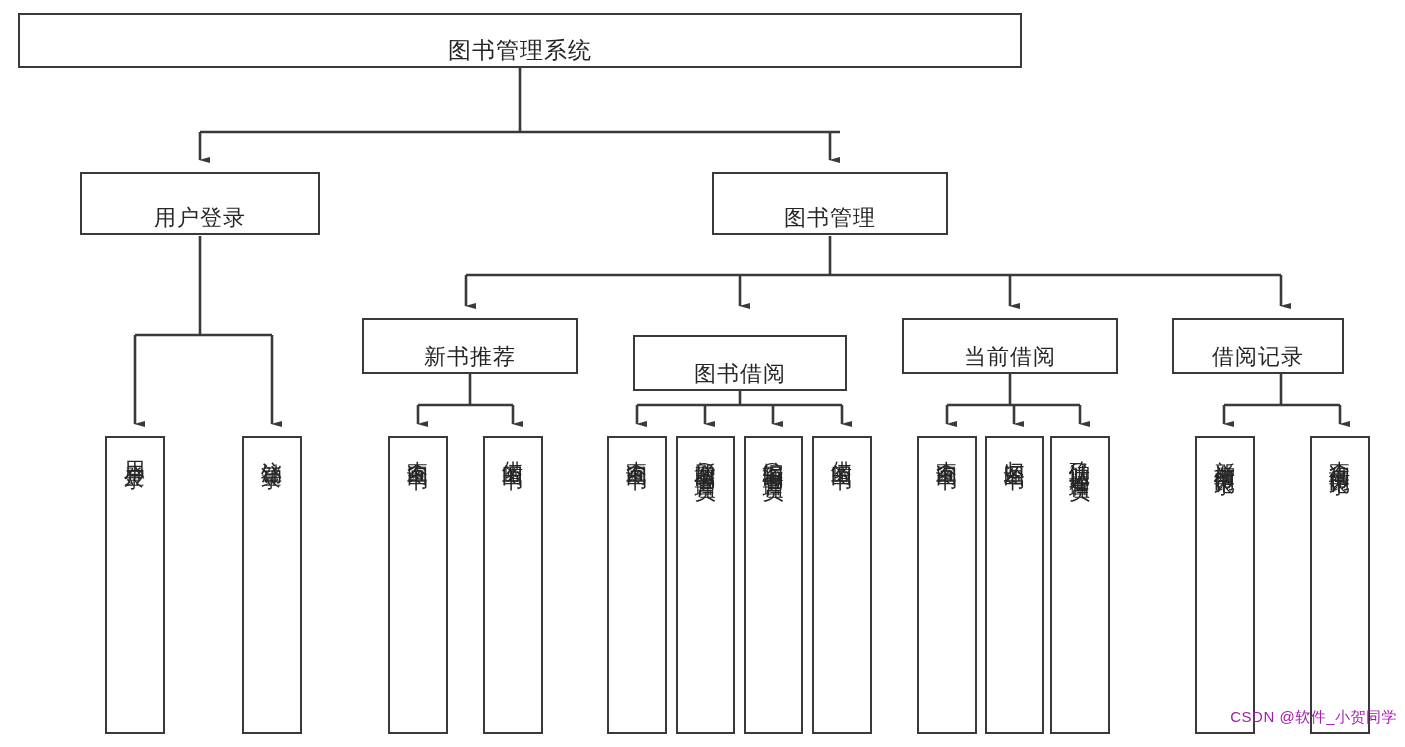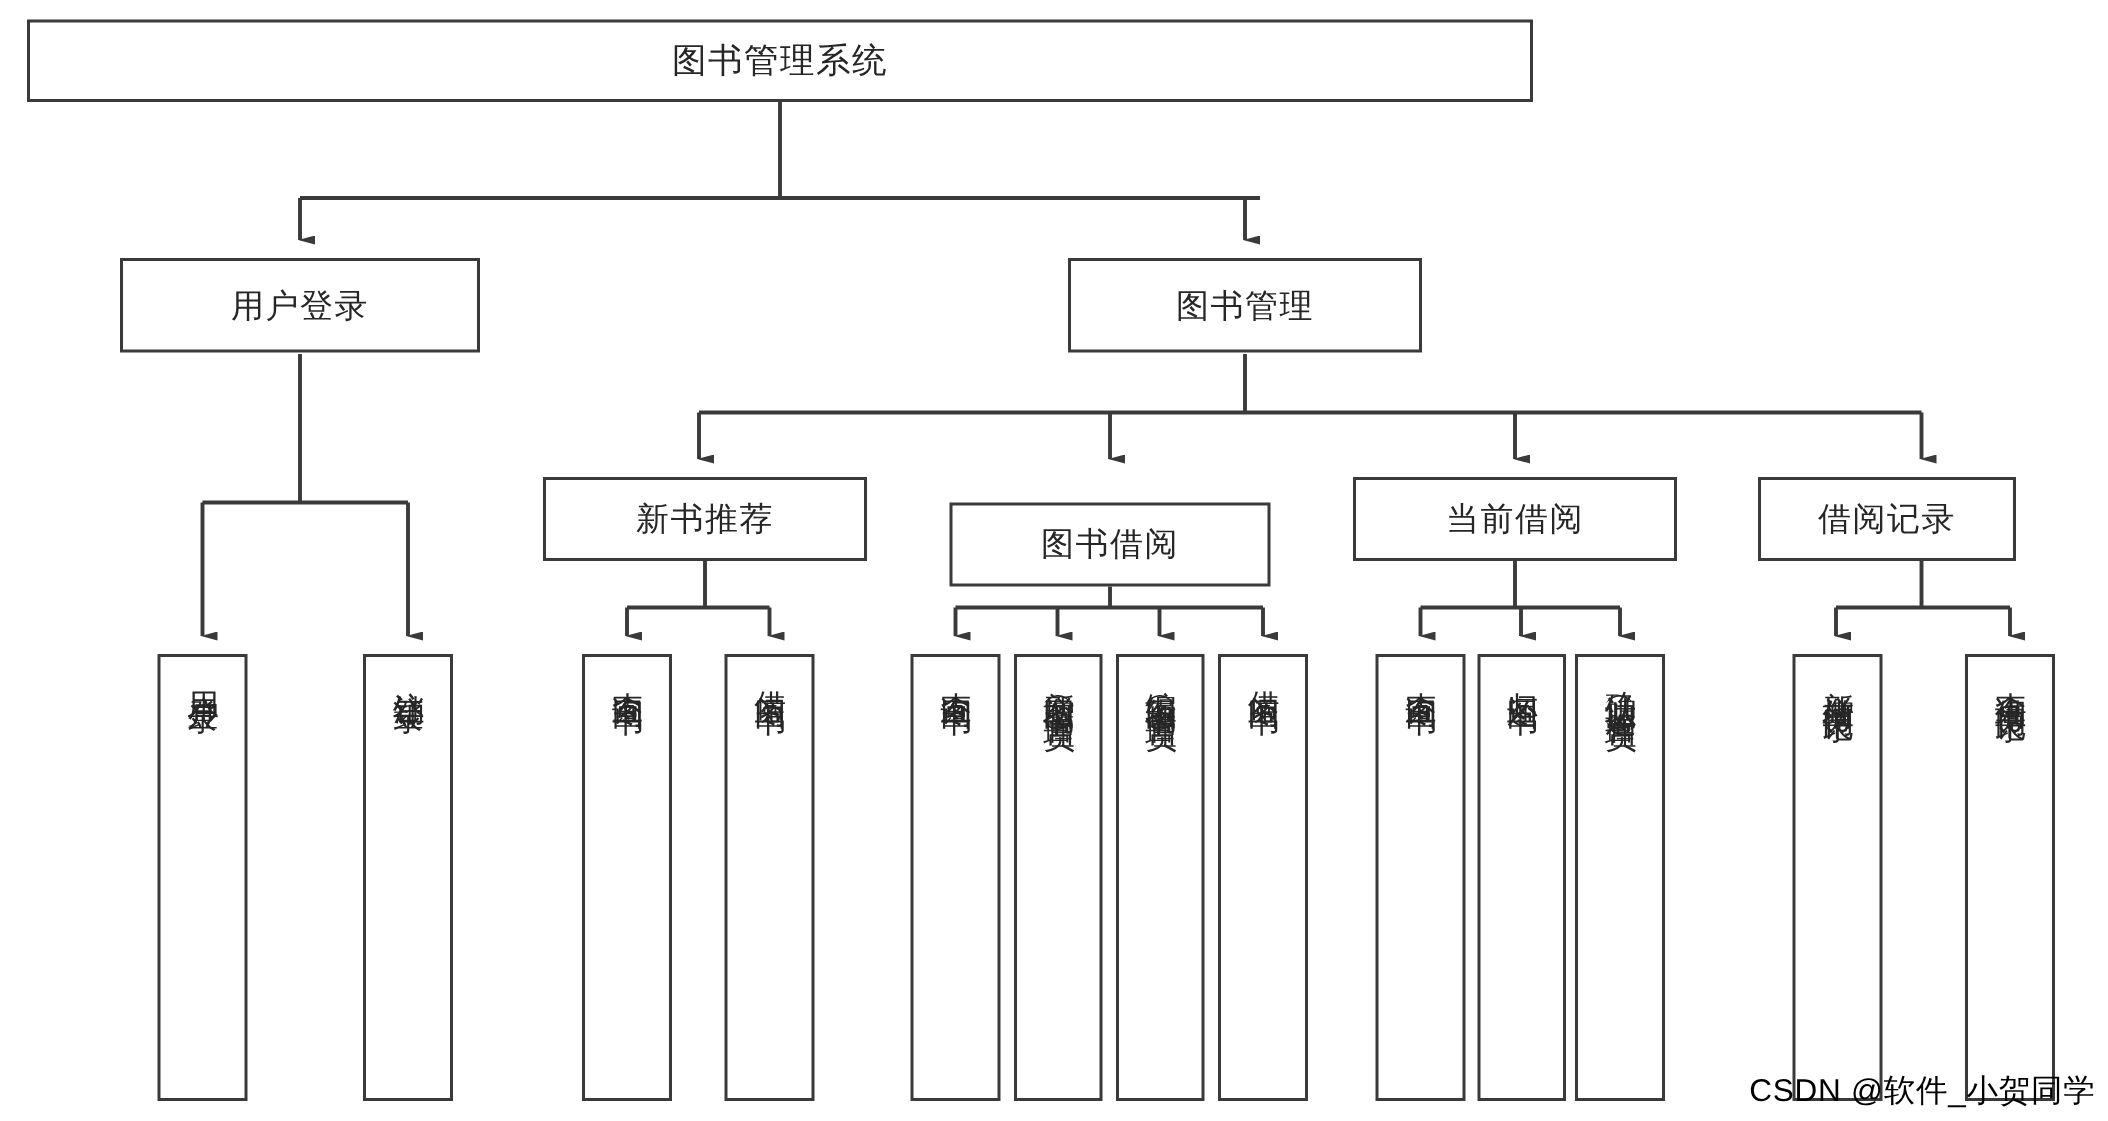--- a/index.html
+++ b/index.html
@@ -33,20 +33,21 @@
     background: #ffffff;
     display: flex;
     align-items: center;
     justify-content: center;
     color: #262626;
     text-align: center;
   }
   .node.h {
     font-size: 22px;
     letter-spacing: 1px;
+    align-items: flex-end;
   }
   .node.root {
     font-size: 23px;
   }
   
   .node.v {
     font-size: 21px;
     padding-top: 6px;
     align-items: flex-start;
     justify-content: center;
@@ -55,23 +56,23 @@
     writing-mode: vertical-rl;
     text-orientation: upright;
     letter-spacing: 3px;
     line-height: 1;
     white-space: nowrap;
     display: block;
   }
   .watermark {
     position: absolute;
     right: 8px;
-    bottom: 6px;
-    font-size: 21px;
-    color: #000000;
+    bottom: 20px;
+    font-size: 15px;
+    color: #a21caf;
     letter-spacing: 0.5px;
     white-space: nowrap;
     font-family: "Liberation Sans", "DejaVu Sans", sans-serif;
   }
 </style>
 </head>
 <body>
 
 <div id="canvas">
 

